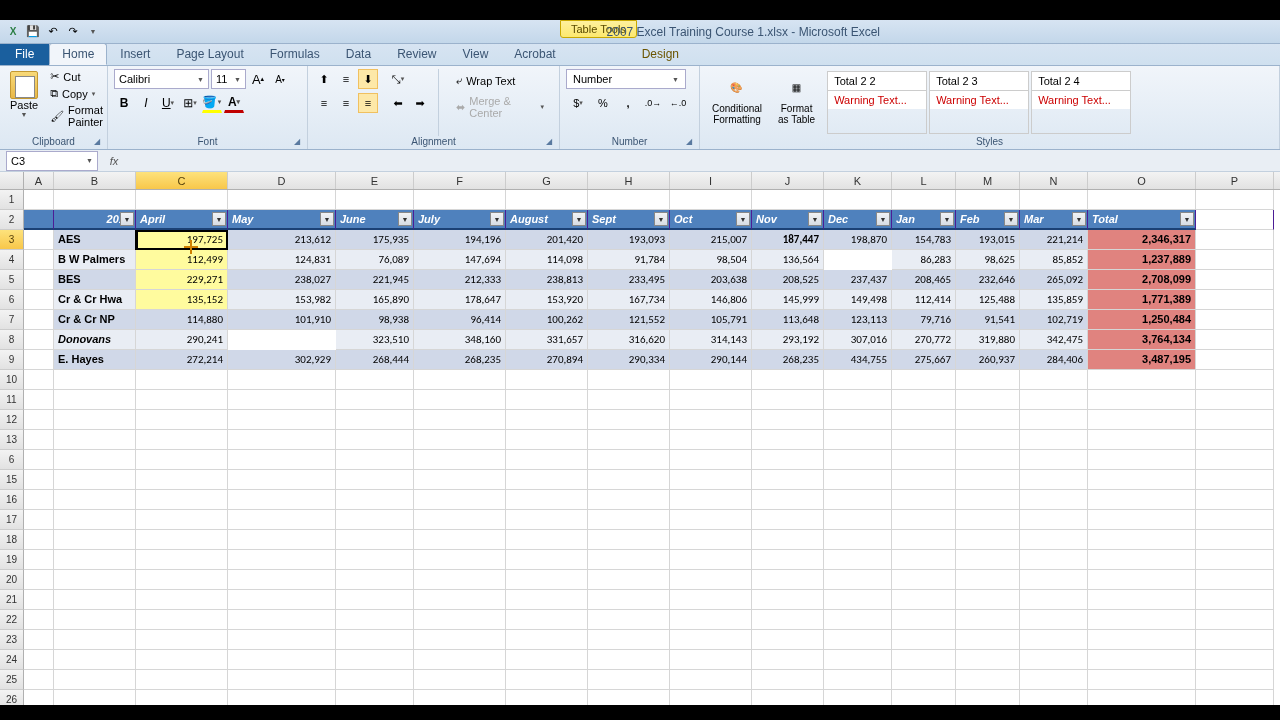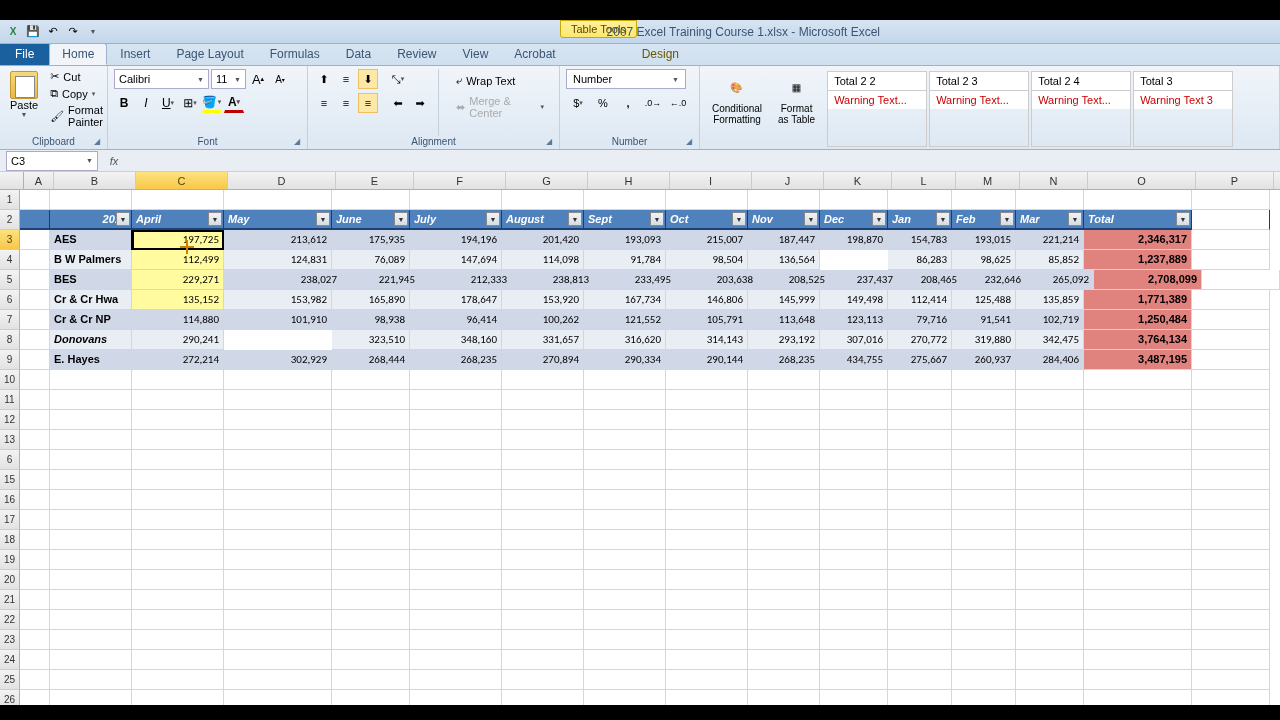--- a/index.html
+++ b/index.html
@@ -292,26 +292,23 @@
             <div class="style-body">Warning Text...</div>
           </div>
         <div class="style-cell">
             <div class="style-header">Total 2 3</div>
             <div class="style-body">Warning Text...</div>
           </div>
         <div class="style-cell">
             <div class="style-header">Total 2 4</div>
             <div class="style-body">Warning Text...</div>
           </div>
-        <div class="style-cell">
-            <div class="style-header">Total 3</div>
-            <div class="style-body">Warning Text 3</div>
-          </div>
       </div>
     </div>
+    <div class="group-label">Styles</div>
   </div>
 </div>
 
 <div class="formula-row">
   <div class="name-box">
       <span>C3</span>
       <span class="dd-arrow">▼</span>
     </div>
   <div class="fx-icon">fx</div>
 </div>
@@ -405,21 +402,21 @@
         <div class="data-row tbl-r1">
           <div class="cell col-A " style="width: 30px; background: rgb(255, 255, 255);"></div>
           <div class="cell col-B name-cell" style="width: 82px;">AES</div>
           <div class="cell col-C num-cell sel-cell" style="width: 92px;">197,725</div>
           <div class="cell col-D num-cell" style="width: 108px;">213,612</div>
           <div class="cell col-E num-cell" style="width: 78px;">175,935</div>
           <div class="cell col-F num-cell" style="width: 92px;">194,196</div>
           <div class="cell col-G num-cell" style="width: 82px;">201,420</div>
           <div class="cell col-H num-cell" style="width: 82px;">193,093</div>
           <div class="cell col-I num-cell" style="width: 82px;">215,007</div>
-          <div class="cell col-J num-cell" style="width: 72px;">187,447</div>
+          <div class="cell col-J num-cell" style="width: 72px; font-weight: bold;">187,447</div>
           <div class="cell col-K num-cell" style="width: 68px;">198,870</div>
           <div class="cell col-L num-cell" style="width: 64px;">154,783</div>
           <div class="cell col-M num-cell" style="width: 64px;">193,015</div>
           <div class="cell col-N num-cell" style="width: 68px;">221,214</div>
           <div class="cell col-O total-cell" style="width: 108px;">2,346,317</div>
           <div class="cell col-P " style="width: 78px; background: rgb(255, 255, 255);"></div>
         </div>
         <div class="data-row tbl-r0">
           <div class="cell col-A " style="width: 30px; background: rgb(255, 255, 255);"></div>
           <div class="cell col-B name-cell" style="width: 82px;">B W Palmers</div>
@@ -435,21 +432,21 @@
           <div class="cell col-L num-cell" style="width: 64px;">86,283</div>
           <div class="cell col-M num-cell" style="width: 64px;">98,625</div>
           <div class="cell col-N num-cell" style="width: 68px;">85,852</div>
           <div class="cell col-O total-cell" style="width: 108px;">1,237,889</div>
           <div class="cell col-P " style="width: 78px; background: rgb(255, 255, 255);"></div>
         </div>
         <div class="data-row tbl-r1">
           <div class="cell col-A " style="width: 30px; background: rgb(255, 255, 255);"></div>
           <div class="cell col-B name-cell" style="width: 82px;">BES</div>
           <div class="cell col-C num-cell hl-yellow" style="width: 92px;">229,271</div>
-          <div class="cell col-D num-cell" style="width: 118px;">238,027</div>
+          <div class="cell col-D num-cell" style="width: 108px;">238,027</div>
           <div class="cell col-E num-cell" style="width: 78px;">221,945</div>
           <div class="cell col-F num-cell" style="width: 92px;">212,333</div>
           <div class="cell col-G num-cell" style="width: 82px;">238,813</div>
           <div class="cell col-H num-cell" style="width: 82px;">233,495</div>
           <div class="cell col-I num-cell" style="width: 82px;">203,638</div>
           <div class="cell col-J num-cell" style="width: 72px;">208,525</div>
           <div class="cell col-K num-cell" style="width: 68px;">237,437</div>
           <div class="cell col-L num-cell" style="width: 64px;">208,465</div>
           <div class="cell col-M num-cell" style="width: 64px;">232,646</div>
           <div class="cell col-N num-cell" style="width: 68px;">265,092</div>

